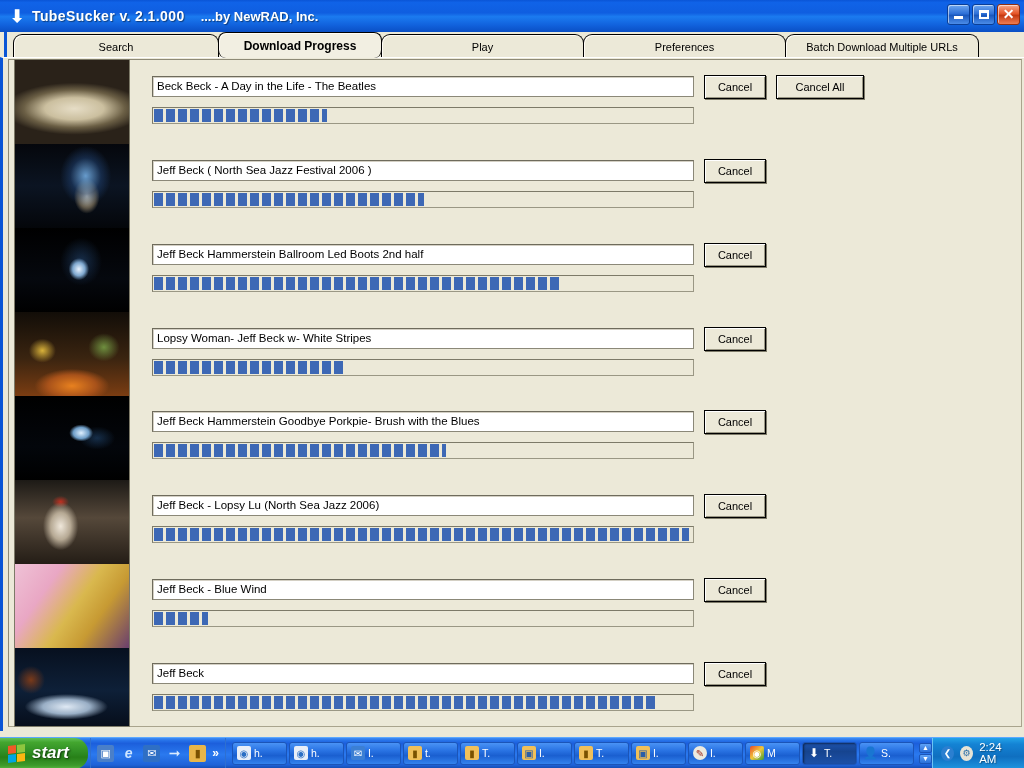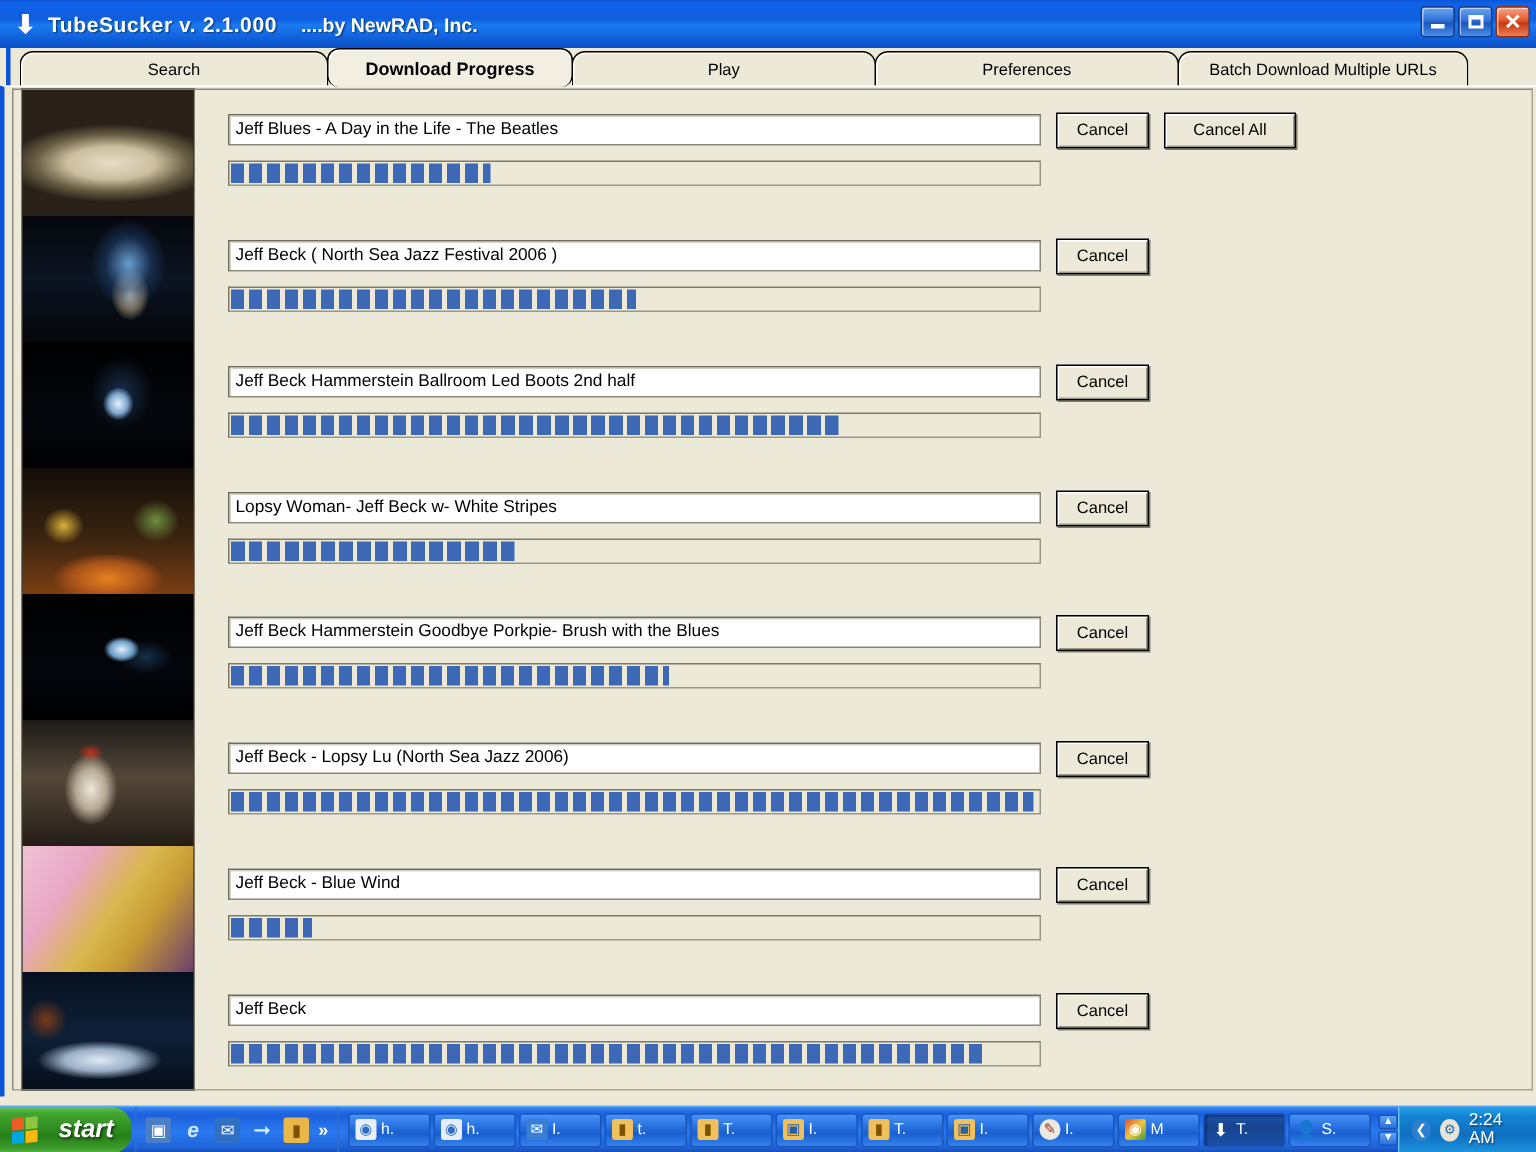--- a/index.html
+++ b/index.html
@@ -147,21 +147,21 @@
   .taskbar{
     position:absolute; left:0; top:737px; width:1024px; height:31px;
     background:linear-gradient(180deg,#3f8cf3 0%,#2570e8 9%,#1c5fdc 18%,#2a79ef 55%,#1e62d8 90%,#164fb5 100%);
     border-top:1px solid #5ca8ff;
     display:flex; align-items:center;
   }
   .startbtn{
     width:98px; height:31px;
     background:linear-gradient(180deg,#63c157 0%,#43a62f 14%,#2e8c22 48%,#278018 62%,#3d9a2b 88%,#57b83f 100%);
     border-radius:0 14px 14px 0;
-    display:flex; align-items:center; gap:14px; padding-left:8px;
+    display:flex; align-items:center; gap:7px; padding-left:8px;
     color:#fff; font-style:italic; font-weight:bold; font-size:17px;
     text-shadow:1px 1px 2px rgba(0,0,0,.6); cursor:pointer;
   }
   .flagicon{
     width:17px;height:17px;
     display:grid; grid-template-columns:1fr 1fr; grid-template-rows:1fr 1fr;
     gap:1px; transform:skewY(-6deg);
   }
   .flagicon i{ display:block; }
   .flagicon i:nth-child(1){background:#f05a28;}
@@ -285,21 +285,21 @@
          radial-gradient(ellipse 30px 18px at 30% 62%, #f2dfe8 0%, rgba(0,0,0,0) 75%);"></div>
     <div class="thumb" style="background:
          radial-gradient(ellipse 52px 16px at 45% 70%, #dfe9f4 0%, #9aafc6 45%, rgba(10,20,40,0) 80%),
          radial-gradient(ellipse 18px 18px at 14% 38%, #7a3a1a 0%, rgba(0,0,0,0) 78%),
          linear-gradient(180deg,#07101f 0%,#0e2038 50%,#050b16 100%);"></div>
   </div>
 
   <div class="rows">
 
     <div class="row" style="top:76px">
-      <div class="title-field">Jeff Blues - A Day in the Life - The Beatles</div>
+      <div class="title-field">Beck Beck - A Day in the Life - The Beatles</div>
       <div class="pbar">
         <div class="fill" style="width:32%"></div>
       </div>
       <div class="cancel-btn row1">
         <span>Cancel</span>
       </div>
       <div class="cancel-all-btn">
         <span>Cancel All</span>
       </div>
     </div>

